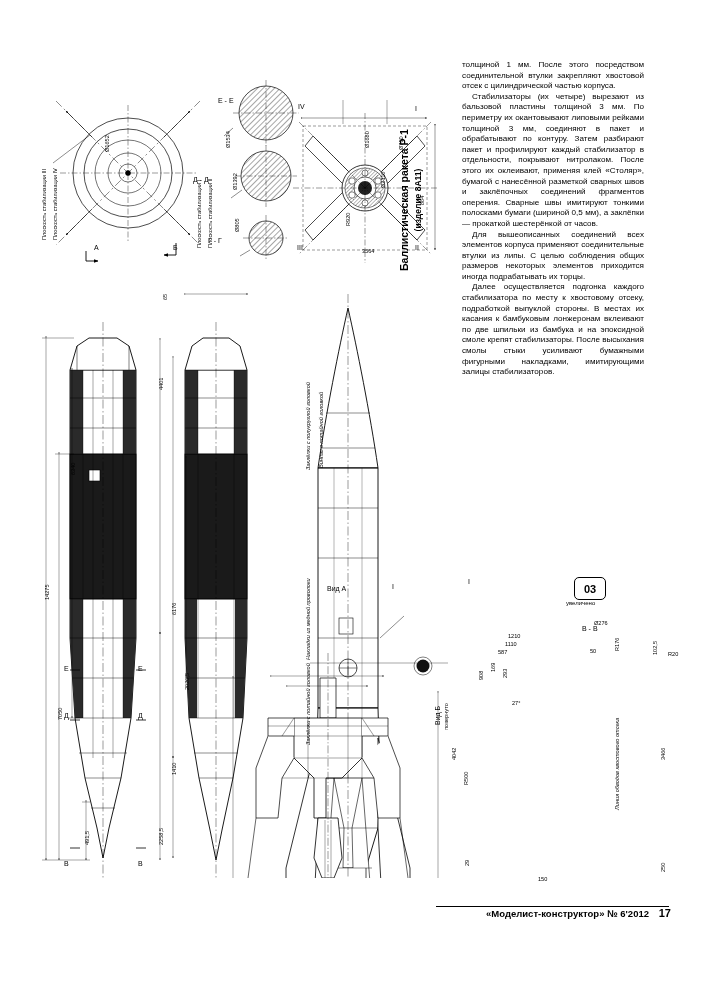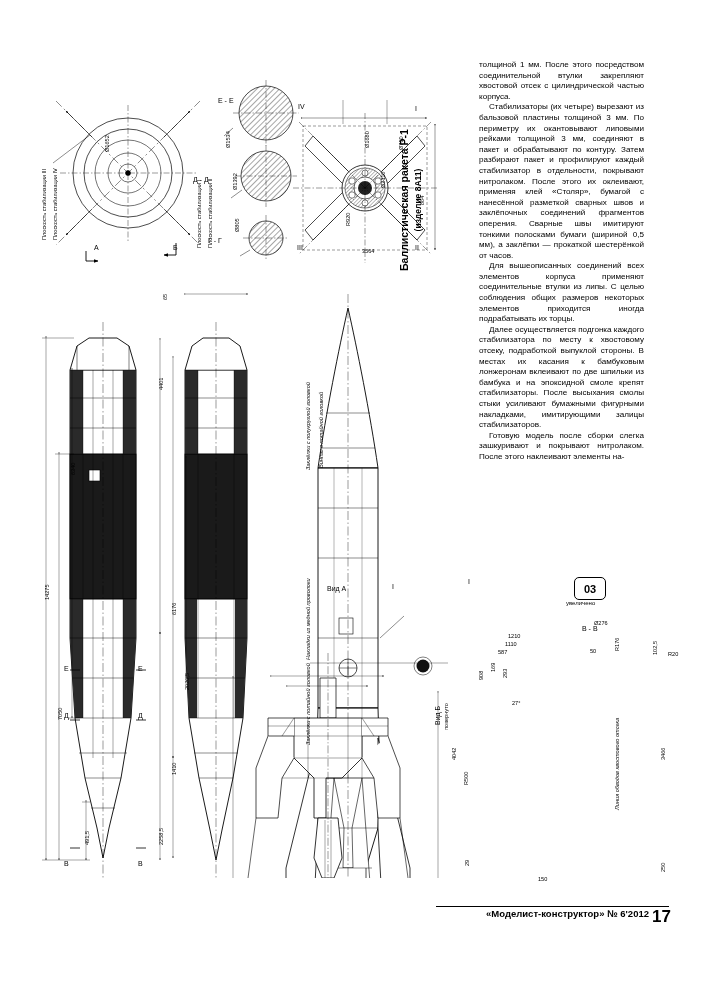--- a/index.html
+++ b/index.html
@@ -26,21 +26,21 @@
     position: absolute;
     left: 462px;
     top: 60px;
     width: 182px;
     font-size: 8.1px;
     line-height: 10.6px;
     text-align: justify;
     color: #000;
   }
   .text-col p {
-    margin: 0 0 0 17px;
+    margin: 0 0 0 0;
     text-indent: 10px;
     hyphens: auto;
   }
   .text-col p.first { text-indent: 0; }
 
   
   .footer {
     position: absolute;
     left: 16px;
     right: 0;
@@ -59,21 +59,21 @@
     position: absolute;
     right: 58px;
     top: 2px;
     font-size: 9.5px;
     font-weight: bold;
   }
   .footer .pageno {
     position: absolute;
     right: 36px;
     top: 1px;
-    font-size: 17px;
+    font-size: 11px;
     font-weight: bold;
   }
 
   
   .drawing {
     position: absolute;
     left: 28px;
     top: 58px;
     width: 420px;
     height: 820px;
@@ -517,21 +517,20 @@
   <div class="lbl rot90" style="left:660px; top:760px;">3466</div>
   <div class="lbl rot90" style="left:464px; top:866px;">29</div>
   <div class="lbl" style="left:538px; top:876px;">150</div>
   <div class="lbl rot90" style="left:660px; top:872px;">250</div>
 
   <div class="text-col">
     <p class="first">толщиной 1 мм. После этого посредством соединительной втулки закрепляют хвостовой отсек с цилиндрической частью корпуса.</p>
     <p>Стабилизаторы (их четыре) вырезают из бальзовой пластины толщиной 3 мм. По периметру их окантовывают липовыми рейками толщиной 3 мм, соединяют в пакет и обрабатывают по контуру. Затем разбирают пакет и профилируют каждый стабилизатор в отдельности, покрывают нитролаком. После этого их оклеивают, применяя клей «Столяр», бумагой с нанесённой разметкой сварных швов и заклёпочных соединений фрагментов оперения. Сварные швы имитируют тонкими полосками бумаги (шириной 0,5 мм), а заклёпки — прокаткой шестерёнкой от часов.</p>
     <p>Для вышеописанных соединений всех элементов корпуса применяют соединительные втулки из липы. С целью соблюдения общих размеров некоторых элементов приходится иногда подрабатывать их торцы.</p>
     <p>Далее осуществляется подгонка каждого стабилизатора по месту к хвостовому отсеку, подработкой выпуклой стороны. В местах их касания к бамбуковым лонжеронам вклеивают по две шпильки из бамбука и на эпоксидной смоле крепят стабилизаторы. После высыхания смолы стыки усиливают бумажными фигурными накладками, имитирующими залицы стабилизаторов.</p>
-    <p>Готовую модель после сборки слегка зашкуривают и покрывают нитролаком. После этого наклеивают элементы на-</p>
   </div>
 
   <div class="footer">
     <div class="rule"></div>
     <div class="journal">«Моделист-конструктор» № 6'2012</div>
     <div class="pageno">17</div>
   </div>
 
 </div>
 

